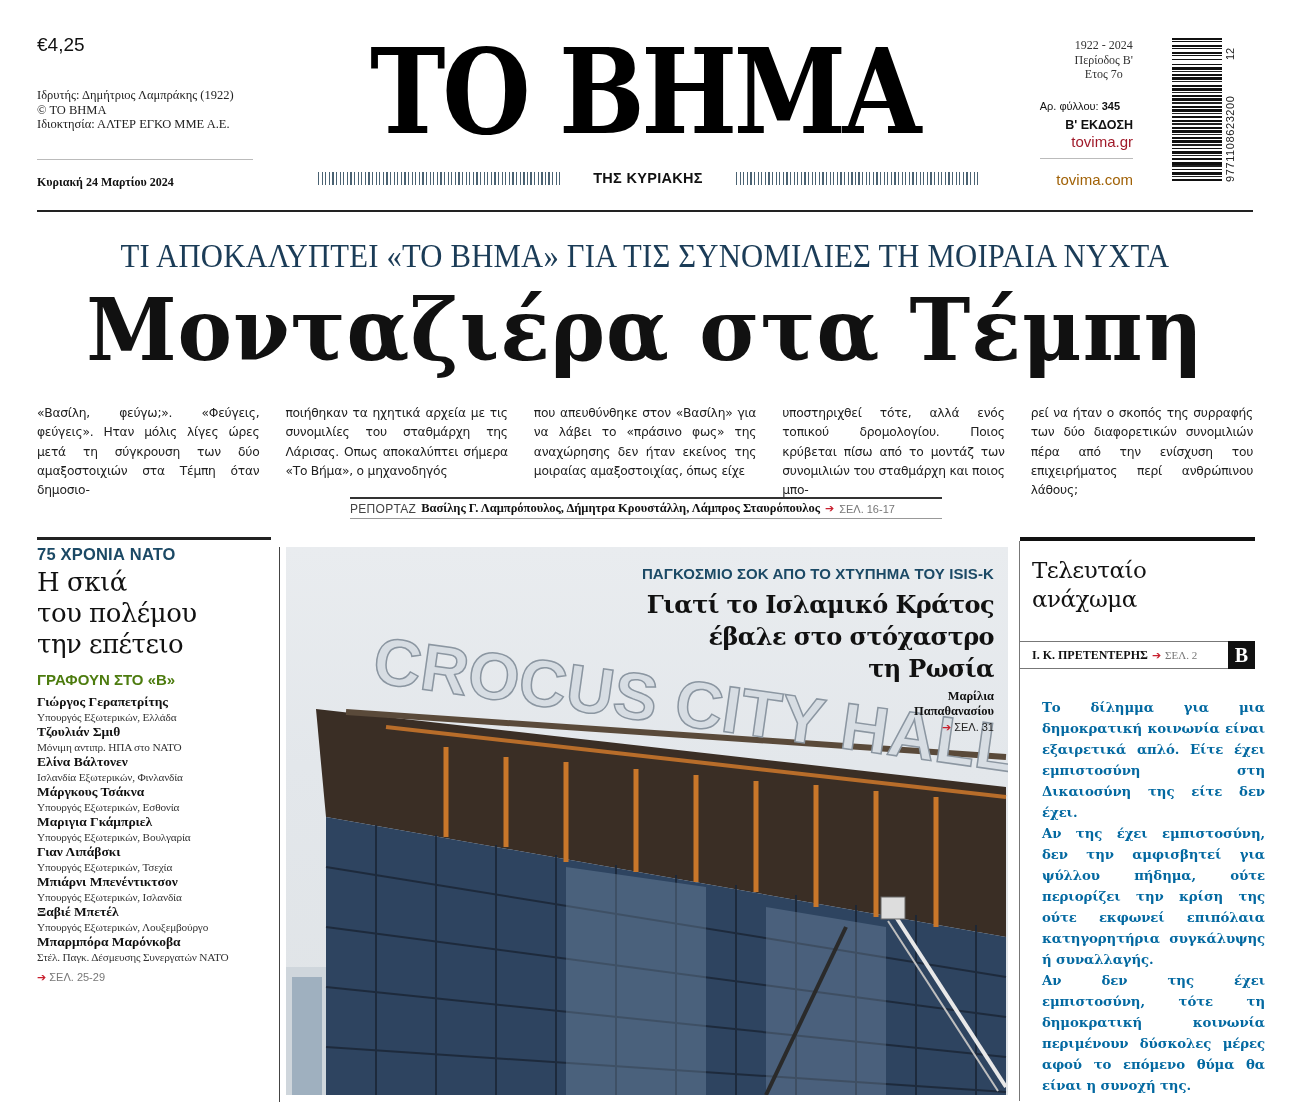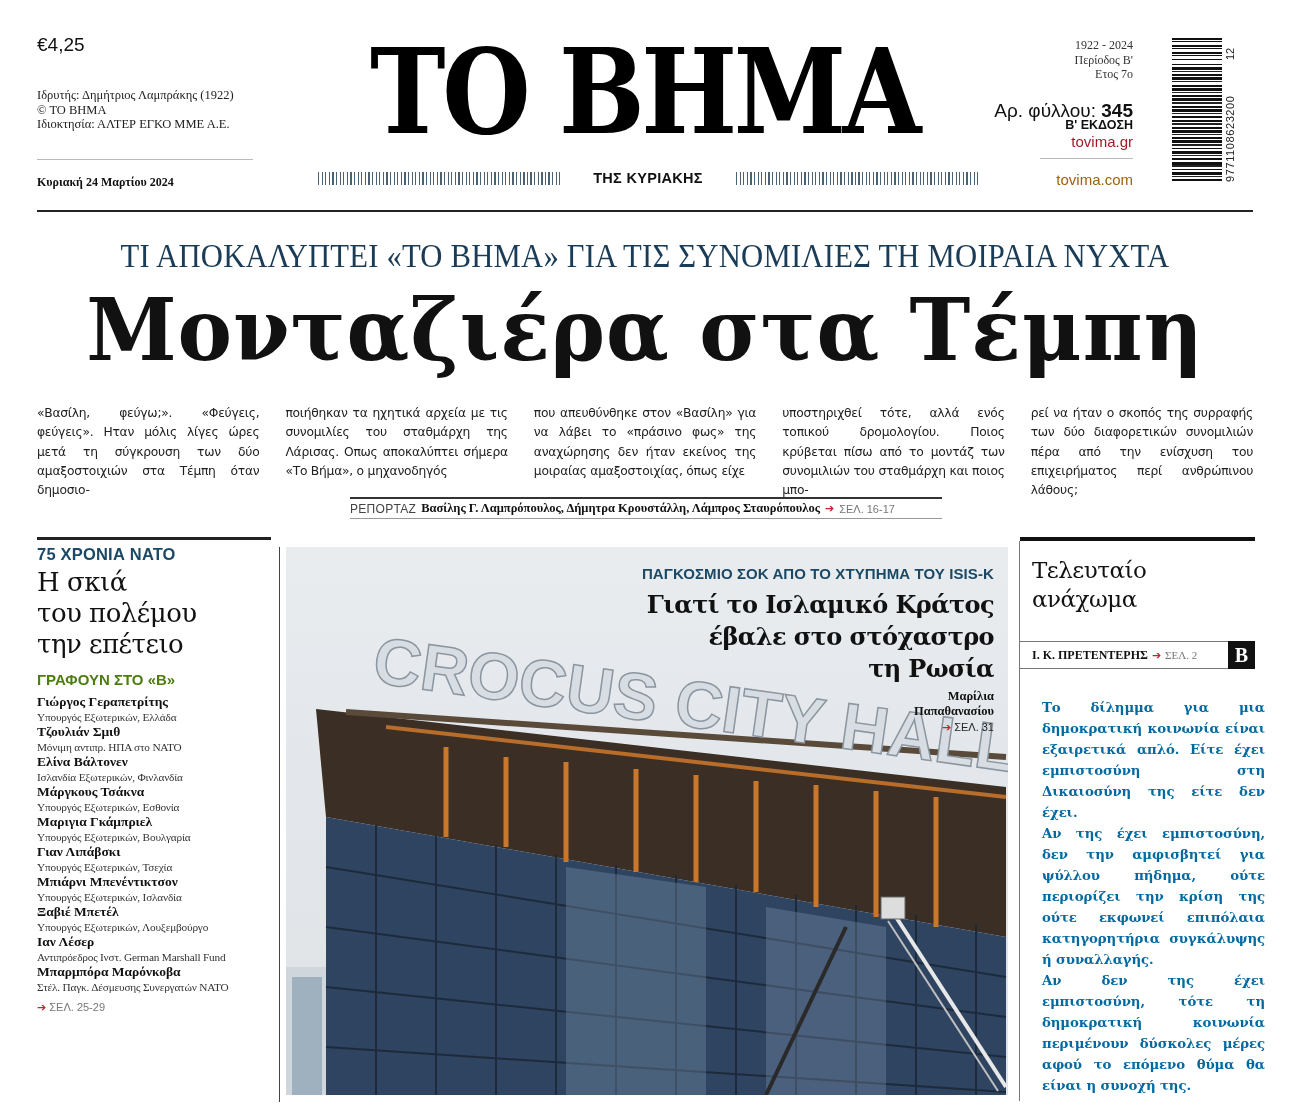--- a/index.html
+++ b/index.html
@@ -15,22 +15,22 @@
   
   .logo { position: absolute; left: 314px; top: 22px; width: 660px; text-align: center;
           font-family: "DejaVu Serif", serif; font-weight: bold; font-size: 118px; letter-spacing: -4px; line-height: 140px; color: #000;
           transform: scaleX(0.86); transform-origin: center; }
   .subrow { position: absolute; left: 318px; top: 168px; width: 660px; height: 20px; display: flex; align-items: center; justify-content: space-between; }
   .ticks { width: 242px; height: 13px;
            background: repeating-linear-gradient(90deg, #4a6272 0 1.3px, transparent 1.3px 3.6px); }
   .sub-label { font-family: "Liberation Sans", sans-serif; font-weight: bold; font-size: 14.5px; color: #111; letter-spacing: 0.3px; }
 
   
-  .issue { position: absolute; right: 157px; top: 38px; text-align: right; font-family: "Liberation Serif", serif; font-size: 12px; line-height: 14.5px; color: #333; }
-  .sheet { position: absolute; right: 157px; top: 100px; text-align: right; font-family: "Liberation Sans", sans-serif; font-size: 19px; color: #111; }
+  .issue { position: absolute; right: 157px; top: 38px; text-align: center; font-family: "Liberation Serif", serif; font-size: 12px; line-height: 14.5px; color: #333; }
+  .sheet { position: absolute; right: 170px; top: 100px; text-align: right; font-family: "Liberation Sans", sans-serif; font-size: 11px; color: #111; }
   .sheet b { font-weight: bold; }
   .edition { position: absolute; right: 157px; top: 118px; font-family: "Liberation Sans", sans-serif; font-weight: bold; font-size: 12.5px; color: #111; }
   .url1 { position: absolute; right: 157px; top: 133px; font-family: "Liberation Sans", sans-serif; font-size: 15px; color: #a01a2a; }
   .hr-right { position: absolute; left: 1040px; top: 158px; width: 93px; height: 1px; background: #bbb; }
   .url2 { position: absolute; right: 157px; top: 171px; font-family: "Liberation Sans", sans-serif; font-size: 15px; color: #a16207; }
 
   .barcode { position: absolute; left: 1172px; top: 38px; width: 56px; height: 144px; }
   .bc-top { position: absolute; left: 0; top: 0; width: 50px; height: 22px;
             background: repeating-linear-gradient(180deg, #111 0 2px, #fff 2px 3.5px, #111 3.5px 4.5px, #fff 4.5px 7px); }
   .bc-main { position: absolute; left: 0; top: 26px; width: 50px; height: 118px;
@@ -192,24 +192,20 @@
         <div class="writer-name">Γιαν Λιπάβσκι</div>
         <div class="writer-role">Υπουργός Εξωτερικών, Τσεχία</div>
       </div>
     <div>
         <div class="writer-name">Μπιάρνι Μπενέντικτσον</div>
         <div class="writer-role">Υπουργός Εξωτερικών, Ισλανδία</div>
       </div>
     <div>
         <div class="writer-name">Ξαβιέ Μπετέλ</div>
         <div class="writer-role">Υπουργός Εξωτερικών, Λουξεμβούργο</div>
-      </div>
-    <div>
-        <div class="writer-name">Ιαν Λέσερ</div>
-        <div class="writer-role">Αντιπρόεδρος Ινστ. German Marshall Fund</div>
       </div>
     <div>
         <div class="writer-name">Μπαρμπόρα Μαρόνκοβα</div>
         <div class="writer-role">Στέλ. Παγκ. Δέσμευσης Συνεργατών ΝΑΤΟ</div>
       </div>
   </div>
   <div class="nato-ref">
     <span class="arrow">➔</span>
     <span>ΣΕΛ. 25-29</span>
   </div>

